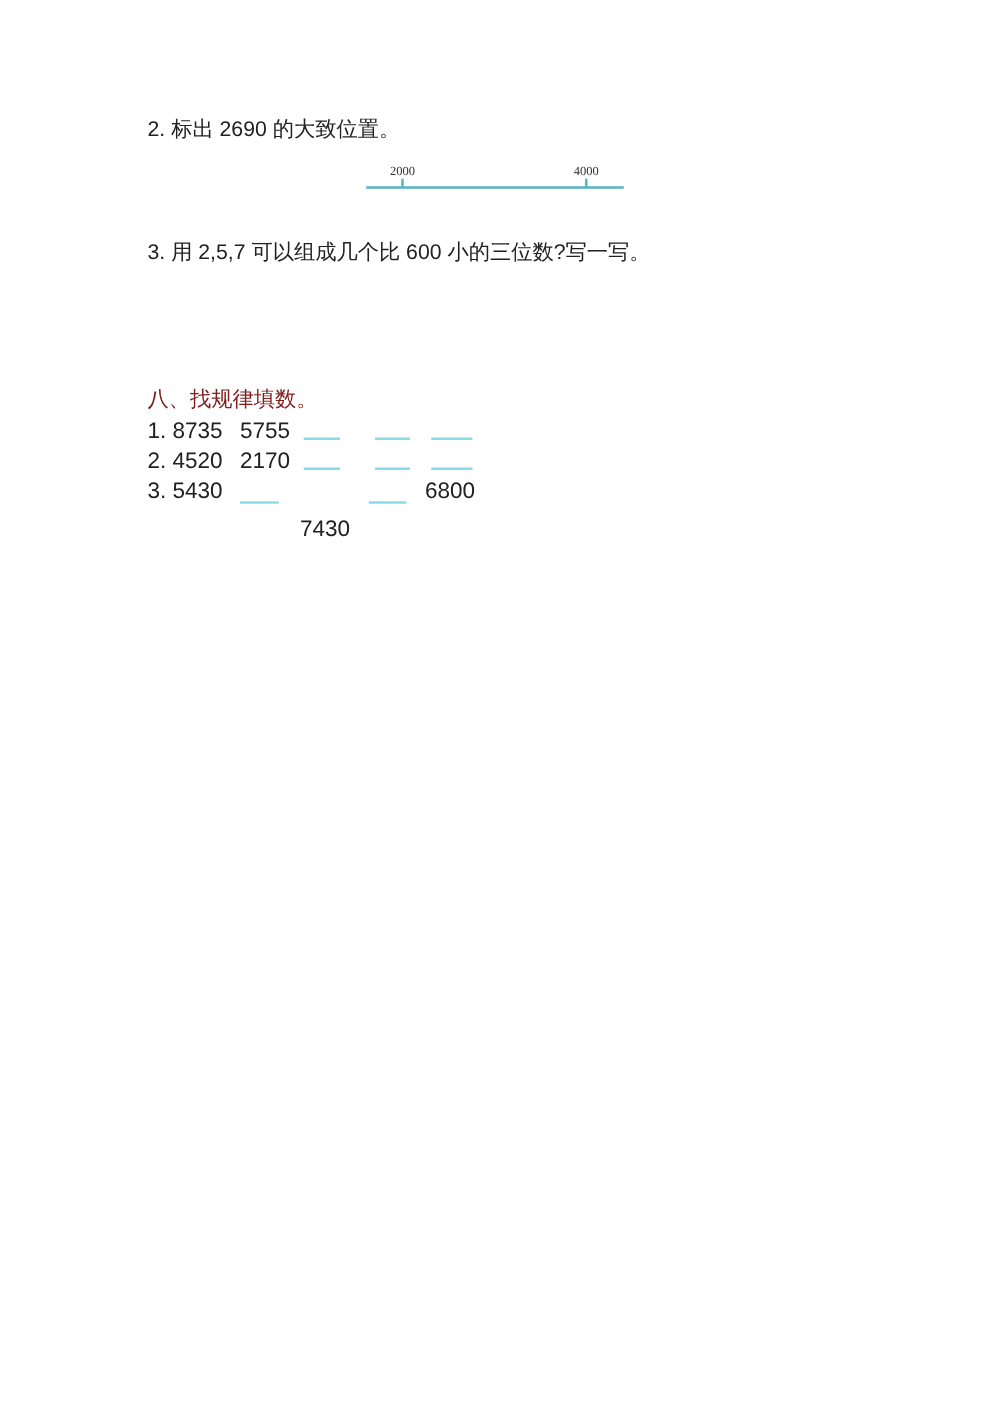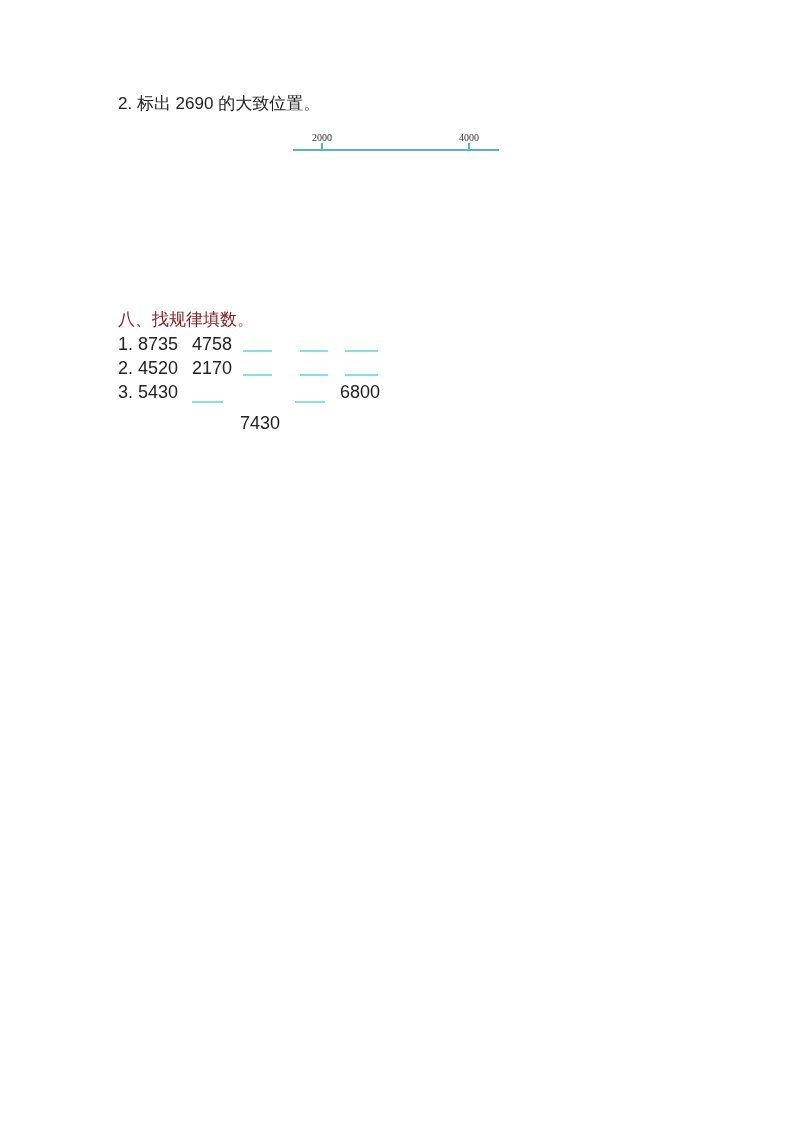--- a/index.html
+++ b/index.html
@@ -69,26 +69,27 @@
   <div class="abs q-text" style="left:118px; top:94px;">2. 标出 2690 的大致位置。</div>
 
   <div class="abs" style="left:0; top:0;">
     <div class="abs nl-label" style="left:300px; top:131px;">2000</div>
     <div class="abs nl-label" style="left:447px; top:131px;">4000</div>
     <div class="abs nl-tick" style="left:321px; top:143px;"></div>
     <div class="abs nl-tick" style="left:468px; top:143px;"></div>
     <div class="abs nl-line" style="left:293px; top:149px; width:206px;"></div>
   </div>
 
+  <div class="abs q-text" style="left:118px; top:192px;">3. 用 2,5,7 可以组成几个比 600 小的三位数?写一写。</div>
 
   <div class="abs section-heading" style="left:118px; top:310px;">八、找规律填数。</div>
 
   <div>
     <span class="abs num-text" style="left:118px; top:334px;">1. 8735</span>
-    <span class="abs num-text" style="left:192px; top:334px;">4758</span>
+    <span class="abs num-text" style="left:192px; top:334px;">5755</span>
     <span class="abs blank" style="left:243px; top:350px; width:29px;"></span>
     <span class="abs blank" style="left:300px; top:350px; width:28px;"></span>
     <span class="abs blank" style="left:345px; top:350px; width:33px;"></span>
   </div>
 
   <div>
     <span class="abs num-text" style="left:118px; top:358px;">2. 4520</span>
     <span class="abs num-text" style="left:192px; top:358px;">2170</span>
     <span class="abs blank" style="left:243px; top:374px; width:29px;"></span>
     <span class="abs blank" style="left:300px; top:374px; width:28px;"></span>

